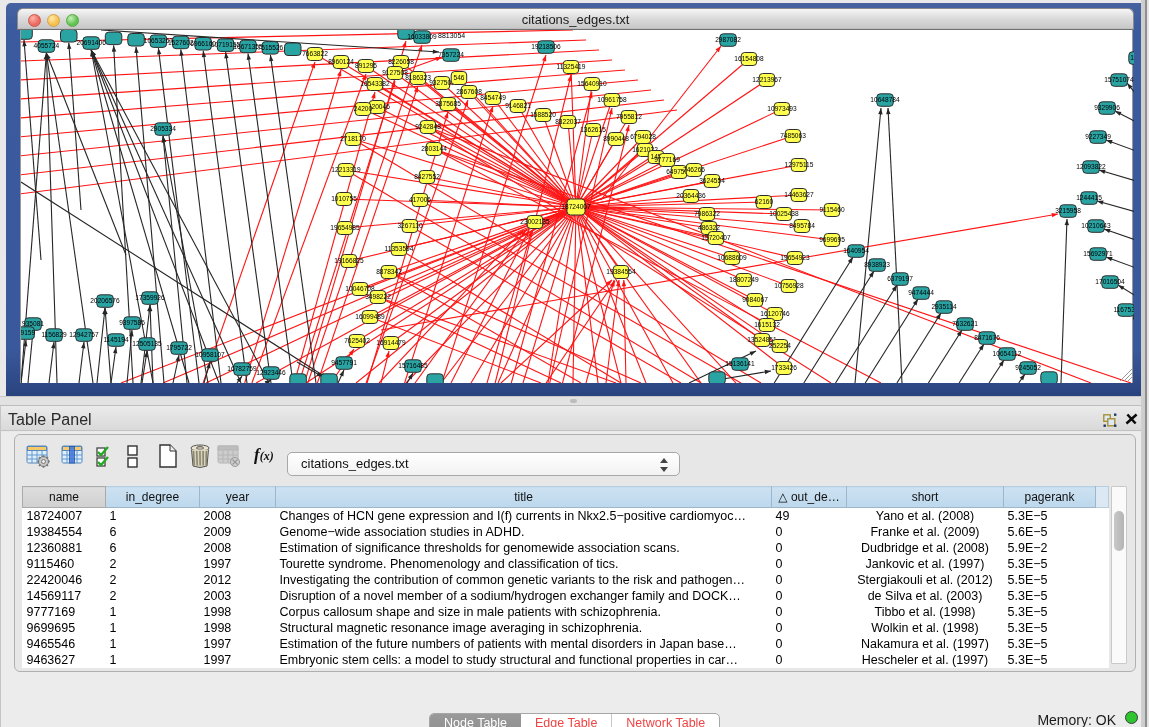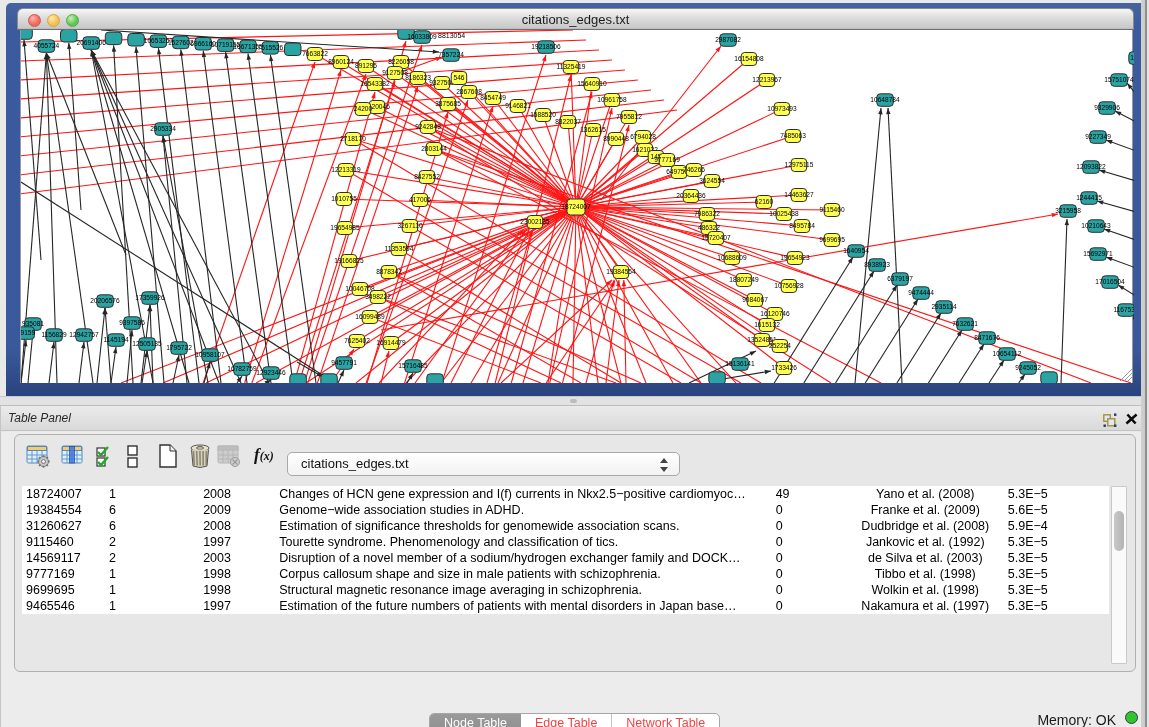--- a/index.html
+++ b/index.html
@@ -8,21 +8,21 @@
 
 #titlebar { left:17px; top:8px; width:1117px; height:22px; background:linear-gradient(180deg,#f6f6f6,#dcdcdc 45%,#c8c8c8 95%,#b5b5b5); border-top-left-radius:6px; border-top-right-radius:6px; border:1px solid #8a8a8a; border-bottom:1px solid #6f6f6f; }
 #titlebar .title { position:absolute; left:0; right:0; top:3px; text-align:center; font-size:13px; color:#1c1c1c; }
 .light { position:absolute; top:5px; width:13px; height:13px; border-radius:50%; }
 #canvas { left:20px; top:30px; width:1113px; height:353px; background:#fff; border-left:1px solid #9a9a9a; border-right:1px solid #9a9a9a; }
 
 #split { left:0; top:396px; width:1149px; height:9px; background:#e2e2e2; border-top:1px solid #c9c9c9; }
 #split .dot { position:absolute; left:570px; top:2px; width:7px; height:4px; background:#bcbcbc; border-radius:2px; }
 
 #ptitle { left:0; top:405px; width:1149px; height:26px; background:linear-gradient(180deg,#ebebeb,#d9d9d9); border-top:1px solid #bdbdbd; border-bottom:1px solid #c2c2c2; }
-#ptitle .t { position:absolute; left:8px; top:5px; font-size:12px; color:#2a2a2a;font-style:italic; }
+#ptitle .t { position:absolute; left:8px; top:5px; font-size:16px; color:#2a2a2a; }
 #pbody { left:0; top:432px; width:1149px; height:295px; background:#ececec; }
 #container { left:14px; top:2px; width:1122px; height:238px; border:1px solid #b0b0b0; border-radius:6px; background:#e7e7e7; }
 #toolbar { left:10px; top:8px; width:1100px; height:32px; }
 #combo { left:272px; top:17px; width:393px; height:24px; background:linear-gradient(180deg,#ffffff,#f2f2f2); border:1px solid #a8a8a8; border-radius:5px; font-size:13px; color:#111; padding:3px 0 0 13px; }
 #combo .arr { position:absolute; right:10px; top:4px; width:9px; height:16px; }
 #combo .arr i { position:absolute; left:0; width:0; height:0; border-left:4.5px solid transparent; border-right:4.5px solid transparent; }
 #combo .arr i.up { top:1px; border-bottom:5.5px solid #444; }
 #combo .arr i.dn { bottom:1px; border-top:5.5px solid #444; }
 table.grid { position:absolute; left:7px; top:51px; border-collapse:collapse; table-layout:fixed; width:1087px; font-size:12px; background:#fff; }
 table.grid th { height:21px; font-weight:normal; font-size:12px; color:#111; background:linear-gradient(180deg,#cde2f2,#bcd7ec); border:1px solid #9fb6c9; border-top-color:#b6cede; overflow:hidden; white-space:nowrap; }
@@ -793,20 +793,30 @@
           <col style="width:83px">
           <col style="width:94px">
           <col style="width:76px">
           <col style="width:496px">
           <col style="width:75px">
           <col style="width:157px">
           <col style="width:92px">
           <col style="width:13px">
         </colgroup>
 <tbody>
+          <tr>
+            <th class="gray">name</th>
+            <th>in_degree</th>
+            <th>year</th>
+            <th>title</th>
+            <th>△ out_de…</th>
+            <th>short</th>
+            <th>pagerank</th>
+            <th style="background:#dce9f5;border-color:#b6cede"></th>
+          </tr>
 <tr>
             <td>18724007</td>
             <td>1</td>
             <td>2008</td>
             <td>Changes of HCN gene expression and I(f) currents in Nkx2.5−positive cardiomyoc…</td>
             <td>49</td>
             <td style="text-align:center;padding:0">Yano et al. (2008)</td>
             <td>5.3E−5</td>
             <td></td>
           </tr>
@@ -814,37 +824,47 @@
             <td>19384554</td>
             <td>6</td>
             <td>2009</td>
             <td>Genome−wide association studies in ADHD.</td>
             <td>0</td>
             <td style="text-align:center;padding:0">Franke et al. (2009)</td>
             <td>5.6E−5</td>
             <td></td>
           </tr>
 <tr>
-            <td>31260627</td>
+            <td>12360881</td>
             <td>6</td>
             <td>2008</td>
             <td>Estimation of significance thresholds for genomewide association scans.</td>
             <td>0</td>
             <td style="text-align:center;padding:0">Dudbridge et al. (2008)</td>
-            <td>5.9E−4</td>
+            <td>5.9E−2</td>
             <td></td>
           </tr>
 <tr>
             <td>9115460</td>
             <td>2</td>
             <td>1997</td>
             <td>Tourette syndrome. Phenomenology and classification of tics.</td>
             <td>0</td>
-            <td style="text-align:center;padding:0">Jankovic et al. (1992)</td>
+            <td style="text-align:center;padding:0">Jankovic et al. (1997)</td>
             <td>5.3E−5</td>
+            <td></td>
+          </tr>
+<tr>
+            <td>22420046</td>
+            <td>2</td>
+            <td>2012</td>
+            <td>Investigating the contribution of common genetic variants to the risk and pathogen…</td>
+            <td>0</td>
+            <td style="text-align:center;padding:0">Stergiakouli et al. (2012)</td>
+            <td>5.5E−5</td>
             <td></td>
           </tr>
 <tr>
             <td>14569117</td>
             <td>2</td>
             <td>2003</td>
             <td>Disruption of a novel member of a sodium/hydrogen exchanger family and DOCK…</td>
             <td>0</td>
             <td style="text-align:center;padding:0">de Silva et al. (2003)</td>
             <td>5.3E−5</td>
@@ -870,20 +890,30 @@
             <td>5.3E−5</td>
             <td></td>
           </tr>
 <tr>
             <td>9465546</td>
             <td>1</td>
             <td>1997</td>
             <td>Estimation of the future numbers of patients with mental disorders in Japan base…</td>
             <td>0</td>
             <td style="text-align:center;padding:0">Nakamura et al. (1997)</td>
+            <td>5.3E−5</td>
+            <td></td>
+          </tr>
+<tr>
+            <td>9463627</td>
+            <td>1</td>
+            <td>1997</td>
+            <td>Embryonic stem cells: a model to study structural and functional properties in car…</td>
+            <td>0</td>
+            <td style="text-align:center;padding:0">Hescheler et al. (1997)</td>
             <td>5.3E−5</td>
             <td></td>
           </tr>
 </tbody>
       </table>
     <div class="sbar abs">
         <div class="sthumb"></div>
       </div>
     <div id="tabs" class="abs">
       <div class="sel">Node Table</div>

